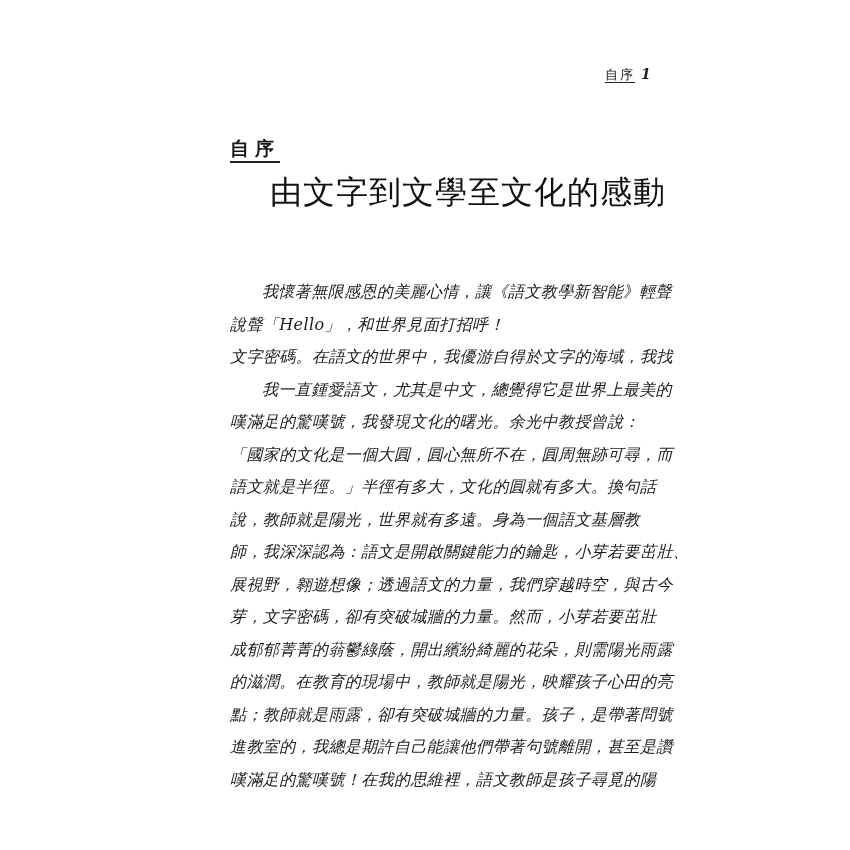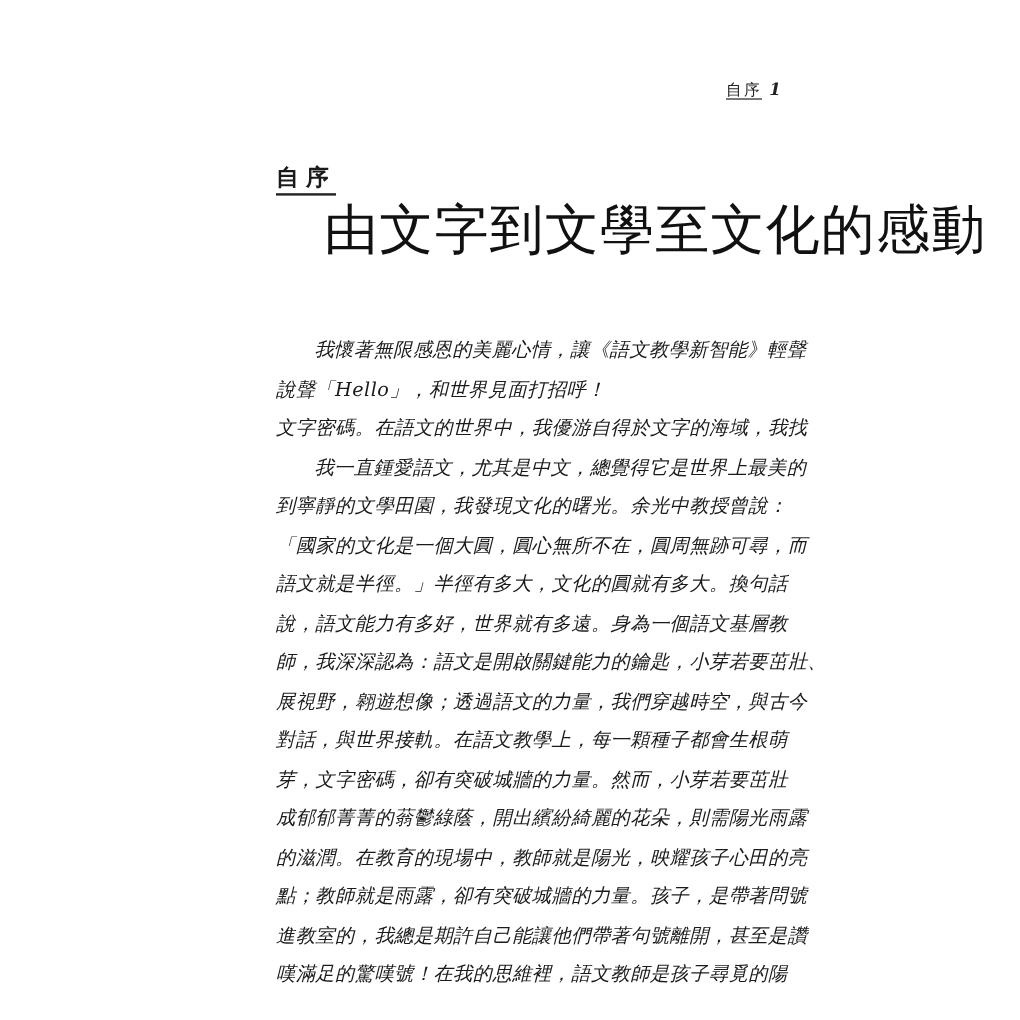--- a/index.html
+++ b/index.html
@@ -47,21 +47,21 @@
       letter-spacing: 6px;
       padding-bottom: 2px;
       border-bottom: 2px solid #222;
       line-height: 22px;
     }
     .chapter-title {
       position: absolute;
       top: 170px;
       left: 270px;
       font-family: "DejaVu Sans", "Liberation Sans", sans-serif;
-      font-size: 45px;
+      font-size: 32px;
       letter-spacing: 1px;
       color: #111;
       line-height: 44px;
       white-space: nowrap;
     }
     .body-text {
       position: absolute;
       top: 276px;
       left: 230px;
       width: 425px;
@@ -91,27 +91,26 @@
 
 <div class="section-label">自序</div>
 
 <h1 class="chapter-title" style="margin:0;font-weight:normal;">由文字到文學至文化的感動</h1>
 
 <div class="body-text">
   <span class="line indent">我懷著無限感恩的美麗心情，讓《語文教學新智能》輕聲</span>
   <span class="line">說聲「Hello」，和世界見面打招呼！</span>
   <span class="line">文字密碼。在語文的世界中，我優游自得於文字的海域，我找</span>
   <span class="line indent">我一直鍾愛語文，尤其是中文，總覺得它是世界上最美的</span>
-  <span class="line">到寧靜的文學田園，我發現文化的曙光。余光中教授曾說：</span>
+  <span class="line">嘆滿足的驚嘆號，我發現文化的曙光。余光中教授曾說：</span>
   <span class="line">「國家的文化是一個大圓，圓心無所不在，圓周無跡可尋，而</span>
   <span class="line">語文就是半徑。」半徑有多大，文化的圓就有多大。換句話</span>
-  <span class="line">說，語文能力有多好，世界就有多遠。身為一個語文基層教</span>
+  <span class="line">說，教師就是陽光，世界就有多遠。身為一個語文基層教</span>
   <span class="line">師，我深深認為：語文是開啟關鍵能力的鑰匙，小芽若要茁壯、</span>
   <span class="line">展視野，翱遊想像；透過語文的力量，我們穿越時空，與古今</span>
-  <span class="line">對話，與世界接軌。在語文教學上，每一顆種子都會生根萌</span>
   <span class="line">芽，文字密碼，卻有突破城牆的力量。然而，小芽若要茁壯</span>
   <span class="line">成郁郁菁菁的蓊鬱綠蔭，開出繽紛綺麗的花朵，則需陽光雨露</span>
   <span class="line">的滋潤。在教育的現場中，教師就是陽光，映耀孩子心田的亮</span>
   <span class="line">點；教師就是雨露，卻有突破城牆的力量。孩子，是帶著問號</span>
   <span class="line">進教室的，我總是期許自己能讓他們帶著句號離開，甚至是讚</span>
   <span class="line">嘆滿足的驚嘆號！在我的思維裡，語文教師是孩子尋覓的陽</span>
 
 </div>
 
 </body></html>

